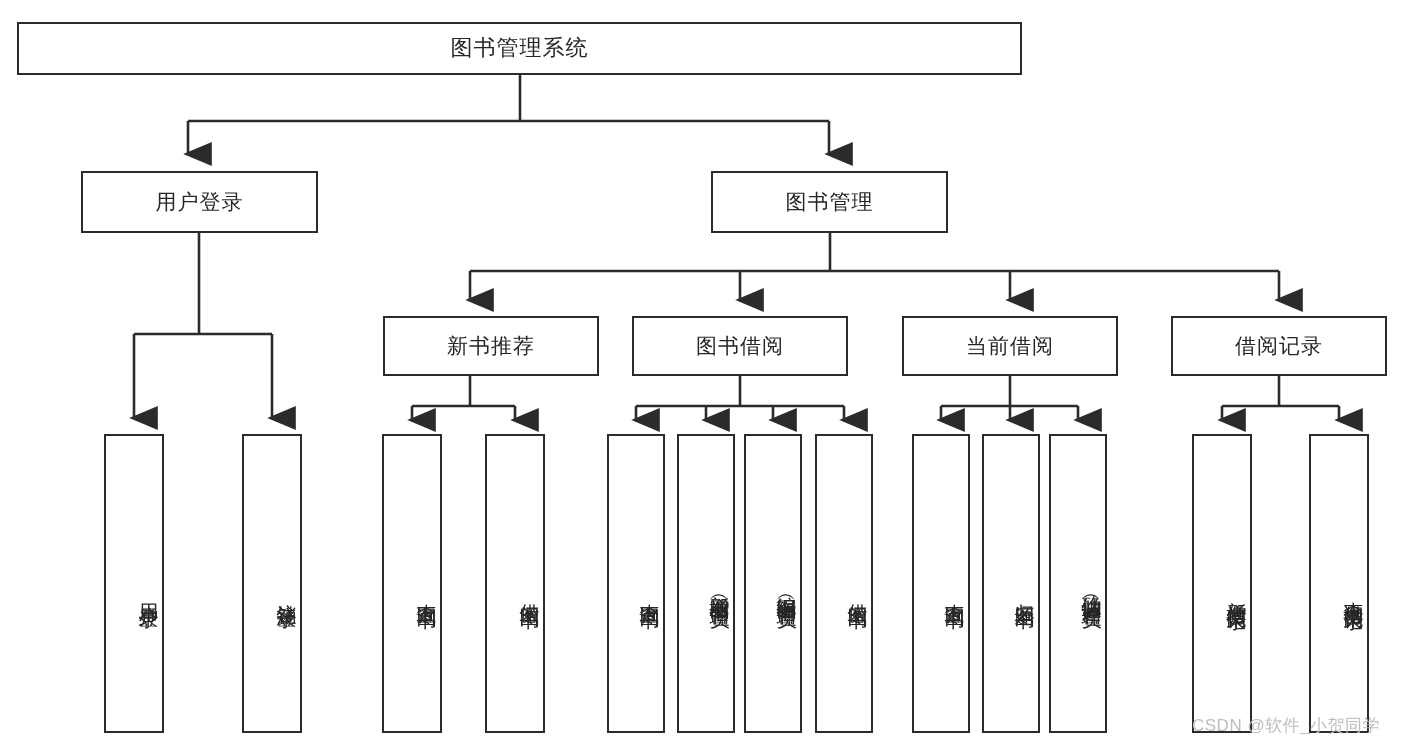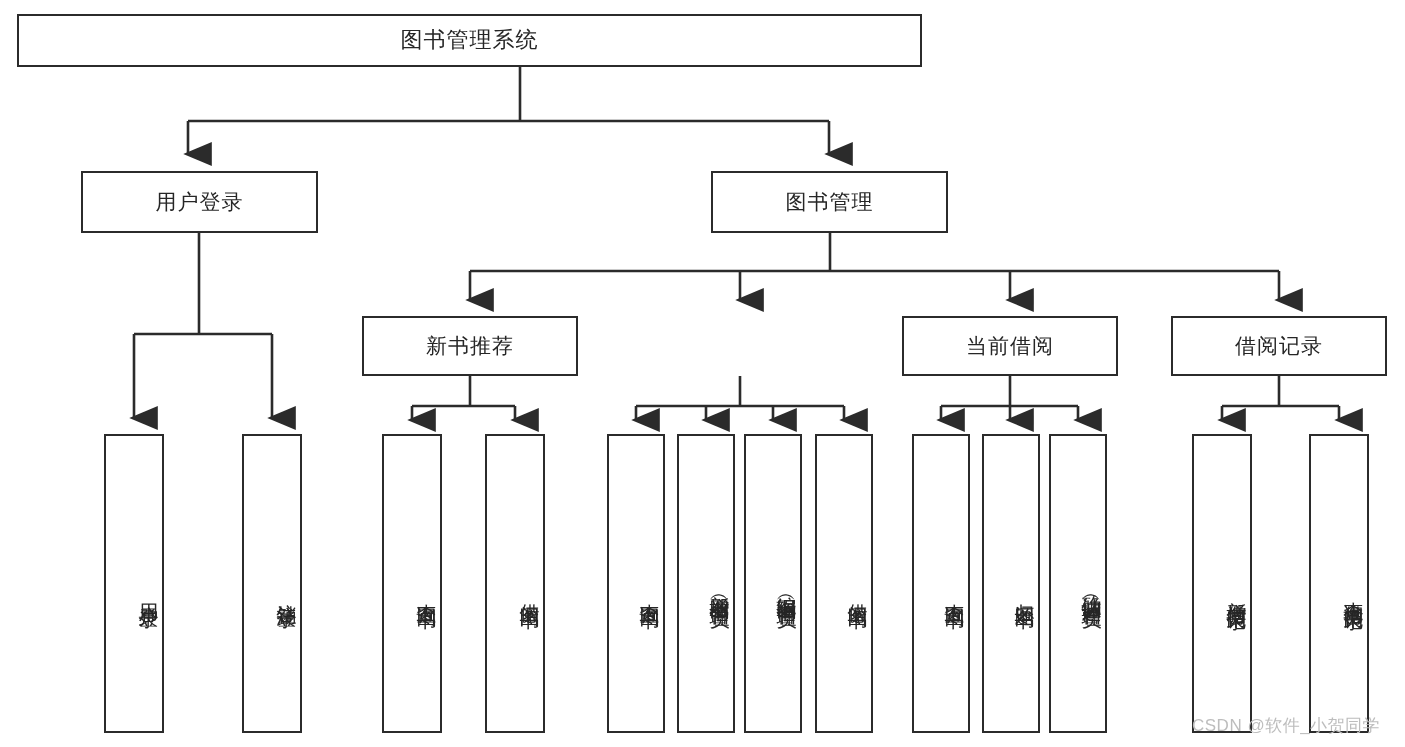--- a/index.html
+++ b/index.html
@@ -117,33 +117,36 @@
       <path d="M 1010 406 L 1010 420" marker-end="url(#arrow)"></path>
       <path d="M 1078 406 L 1078 420" marker-end="url(#arrow)"></path>
 
       <path d="M 1279 376 L 1279 406"></path>
       <path d="M 1222 406 L 1339 406"></path>
       <path d="M 1222 406 L 1222 420" marker-end="url(#arrow)"></path>
       <path d="M 1339 406 L 1339 420" marker-end="url(#arrow)"></path>
     </g>
   </svg>
 
-  <div class="node h root" style="left:17px; top:14px; width:905px; height:53px;">
+  <div class="node h root" style="left:17px; top:22px; width:1005px; height:53px;">
     <span>图书管理系统</span>
   </div>
 
   <div class="node h" style="left:81px; top:171px; width:237px; height:62px;">
     <span>用户登录</span>
   </div>
   <div class="node h" style="left:711px; top:171px; width:237px; height:62px;justify-content:center;">
     <span>图书管理</span>
   </div>
 
-  <div class="node h" style="left:362px; top:316px; width:216px; height:60px;">
+  <div class="node h" style="left:383px; top:316px; width:216px; height:60px;">
     <span>新书推荐</span>
+  </div>
+  <div class="node h" style="left:632px; top:316px; width:216px; height:60px;">
+    <span>图书借阅</span>
   </div>
   <div class="node h" style="left:902px; top:316px; width:216px; height:60px;">
     <span>当前借阅</span>
   </div>
   <div class="node h" style="left:1171px; top:316px; width:216px; height:60px;">
     <span>借阅记录</span>
   </div>
 
   <div class="node v" style="left:104px; top:434px; width:60px; height:299px;">
     <span>用户登录</span>

